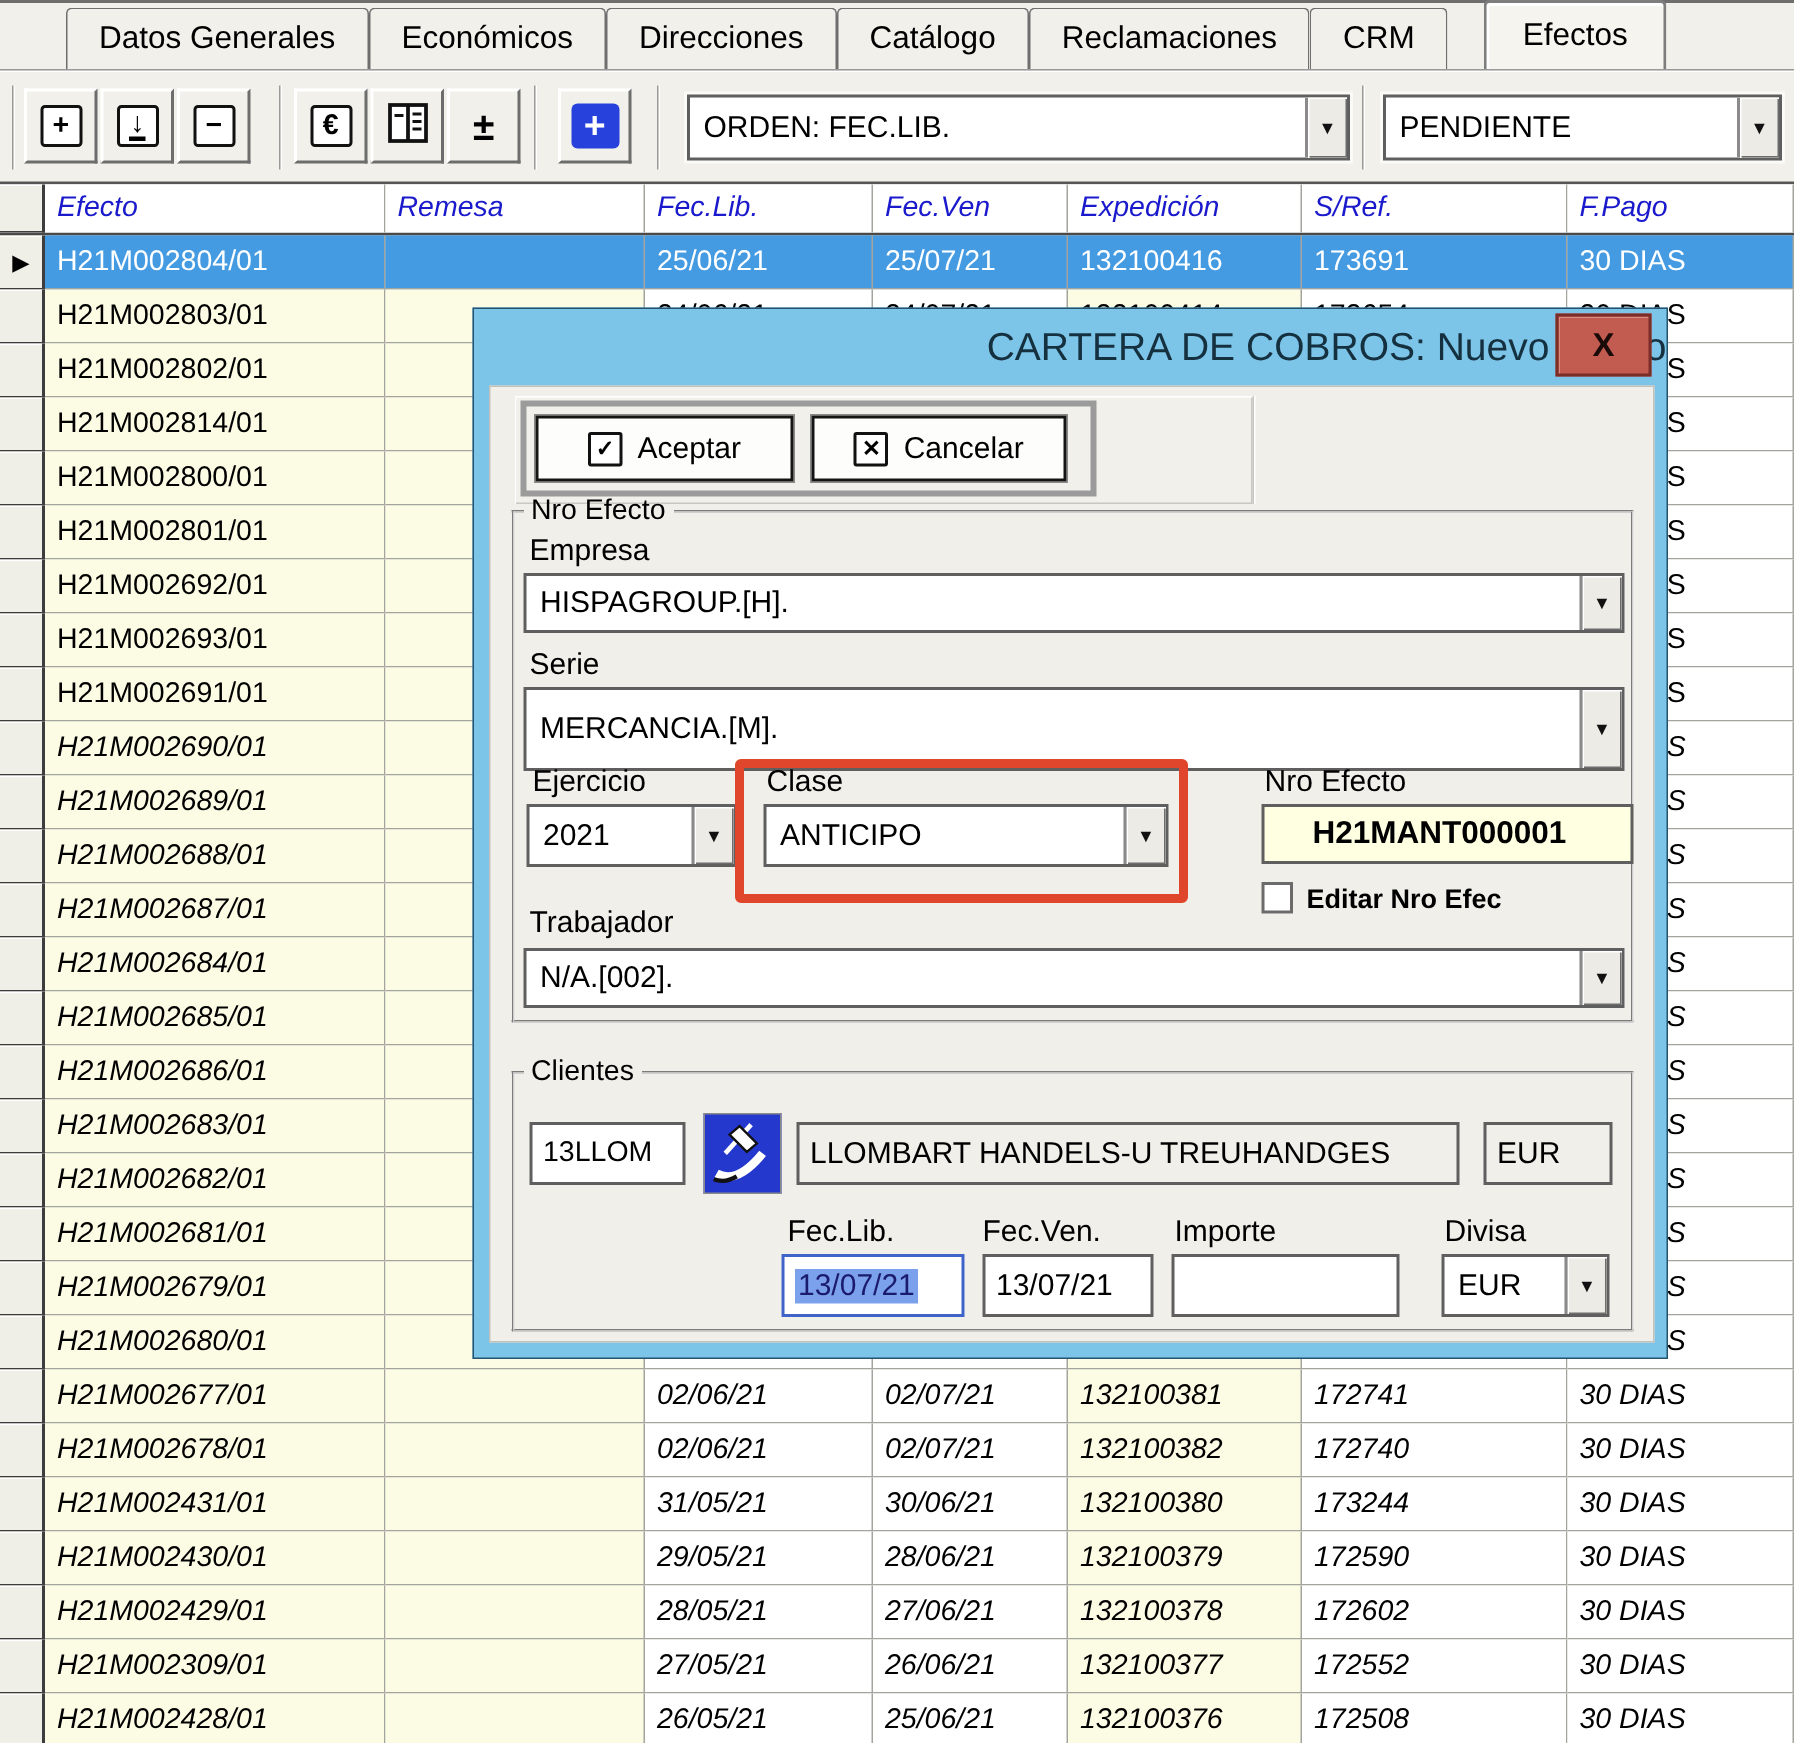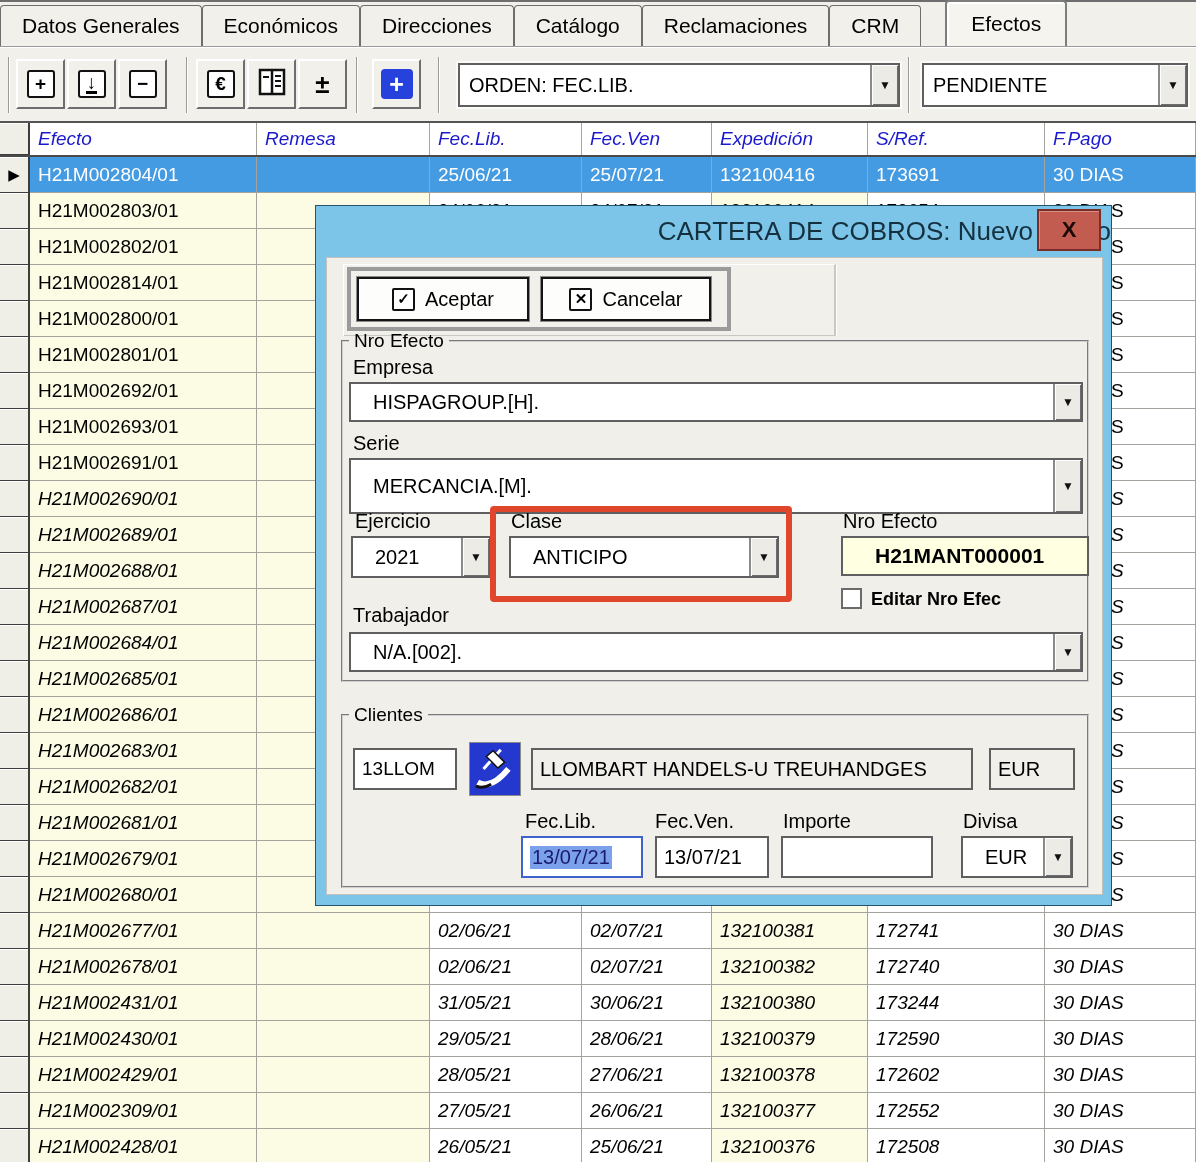--- a/index.html
+++ b/index.html
@@ -1,21 +1,21 @@
 <!DOCTYPE html>
 <html><head>
 <meta charset="utf-8">
 <style>
   * { margin:0; padding:0; box-sizing:border-box; }
   html,body { width:1196px; height:1162px; overflow:hidden; }
   body { font-family:"Liberation Sans", sans-serif; background:#F1F0EB; color:#000; }
   #stage { position:relative; width:1196px; height:1162px; overflow:hidden; }
 
   
-  .tabbar { position:absolute; left:0; top:0; width:1196px; height:46px; display:flex; align-items:flex-end; background:#F1F0EB; border-top:2px solid #6e6e6e; }
+  .tabbar { position:absolute; left:0; top:0; width:1196px; height:46px; display:flex; align-items:flex-end; background:#F1F0EB; border-top:2px solid #6e6e6e;padding-left:44px; }
   .tab { display:flex; align-items:center; justify-content:center; height:41px; padding:0 21px; font-size:21px; background:#F1F0EB; border:1px solid #6e6e6e; border-bottom:none; border-radius:4px 4px 0 0; white-space:nowrap; }
   .tab.active { height:46px; padding:0 24px; margin-left:24px; background:#F5F4EF; border:2px solid #7d7d7d; border-bottom:none; box-shadow:inset 0 2px 0 #fff, inset 2px 0 0 #fff; }
 
   
   .toolbar { position:absolute; left:0; top:46px; width:1196px; height:75px; background:#F1F0EB; border-top:1px solid #9a9a9a; box-shadow:inset 0 1px 0 #ffffff; }
   .tbtn { position:absolute; top:12px; width:49px; height:50px; background:#F1F0EB; border:2px solid; border-color:#ffffff #6d6d6d #6d6d6d #ffffff; display:flex; align-items:center; justify-content:center; }
   .iconbox { width:28px; height:28px; border:2px solid #111; border-radius:3px; display:flex; align-items:center; justify-content:center; font-size:19px; font-weight:bold; background:#fff; }
   .under { border-bottom:3px solid #000; line-height:17px; padding:0 1px; }
   .pm { font-size:26px; font-weight:bold; }
   .bluebox { width:32px; height:30px; background:#2742DC; border-radius:4px; color:#fff; font-size:25px; font-weight:bold; display:flex; align-items:center; justify-content:center; }
@@ -48,21 +48,21 @@
   .btnpanel { position:absolute; left:16px; top:6px; width:492px; height:72px; background:#F1F0EB; box-shadow:inset 1px 1px 0 #fff, inset -1px -1px 0 #c8c8c2; }
   .btnframe { position:absolute; left:4px; top:3px; width:384px; height:64px; border:4px solid #9B9B9B; }
   .dbtn { position:absolute; top:6px; height:44px; background:#FDFDFC; border:2px solid #141414; box-shadow:0 0 0 1px #8a8a8a; display:flex; align-items:center; justify-content:center; gap:10px; font-size:20px; }
   .dbtn .ibox { width:23px; height:23px; border:2px solid #111; border-radius:2px; font-size:15px; font-weight:bold; display:flex; align-items:center; justify-content:center; background:#fff; }
   .panstep { position:absolute; left:508px; top:6px; width:2px; height:72px; border-left:1px solid #c8c8c2; border-right:1px solid #fff; }
 
   fieldset { position:absolute; border:2px groove #cfcfcf; }
   fieldset legend { font-size:19px; padding:0 5px; margin-left:6px; }
   .flabel { position:absolute; font-size:20px; white-space:nowrap; }
   .fcombo { position:absolute; background:#fff; border:2px solid #5f5f5f; display:flex; align-items:center; }
-  .fcombo .val { flex:1; font-size:20px; padding-left:22px; white-space:nowrap; overflow:hidden; }
+  .fcombo .val { flex:1; font-size:20px; padding-left:9px; white-space:nowrap; overflow:hidden; }
   .ffield { position:absolute; background:#fff; border:2px solid #5f5f5f; font-size:20px; padding-left:7px; display:flex; align-items:center; white-space:nowrap; overflow:hidden; }
   .ffield.gray { background:#F0EFEA; }
   .ffield.yellow { background:#FFFFE2; font-weight:bold; font-size:21px;padding-left:32px; }
   .cbox { position:absolute; width:21px; height:21px; background:#fff; border:2px solid #6b6b6b; }
   .cblabel { position:absolute; font-size:18px; font-weight:600; white-space:nowrap; overflow:hidden; }
   .selhl { background:#7CA1EC; color:#1B1B6E; padding:0 2px; }
 
   .clicon { position:absolute; width:52px; height:54px; border:1px solid #8a8a8a; background:#2438CE; display:flex; align-items:center; justify-content:center; }
 
   .redbox { position:absolute; left:490px; top:506px; width:302px; height:96px; border:6px solid #E0462B; border-radius:4px; z-index:40; }

